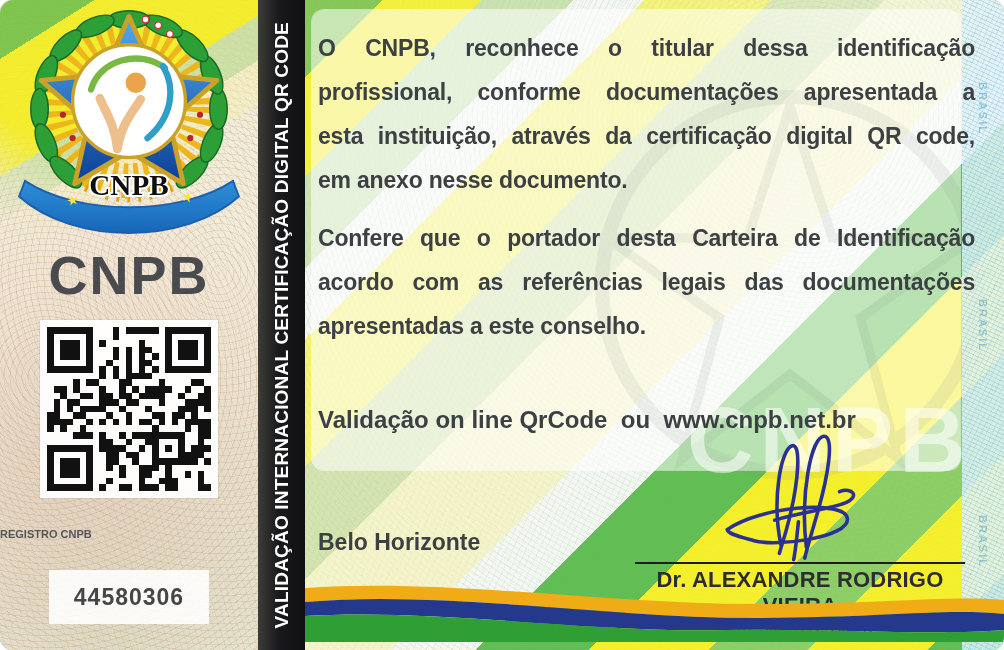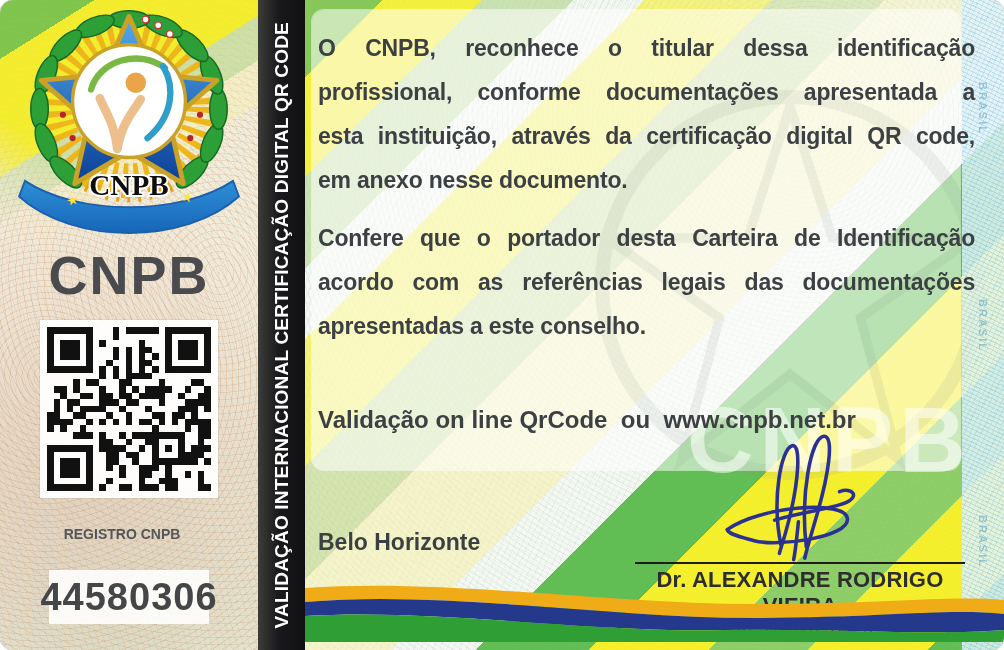--- a/index.html
+++ b/index.html
@@ -19,25 +19,25 @@
     background:linear-gradient(148deg, rgba(118,193,66,.92) 0 50px, rgba(243,237,28,.90) 50px 150px,
        rgba(193,220,150,.75) 150px 188px, rgba(247,242,170,.40) 188px 225px, transparent 225px);
     -webkit-mask-image:radial-gradient(circle 330px at 120px -10px, #000 52%, transparent 82%);
     mask-image:radial-gradient(circle 330px at 120px -10px, #000 52%, transparent 82%);}
   .emblem{position:absolute;left:17px;top:0;width:224px;height:248px;}
   .big-acronym{position:absolute;left:0;top:244px;width:258px;text-align:center;
     font-size:54px;font-weight:bold;letter-spacing:2px;color:#4a4b4e;}
   .qr-box{position:absolute;left:40px;top:320px;width:178px;height:178px;
     background:rgba(255,255,255,.95);box-shadow:0 0 0 1px rgba(0,0,0,.05);}
   .qr-box svg{position:absolute;left:7px;top:7px;}
-  .registry-label{position:absolute;left:0;top:524px;width:244px;text-align:center;
-    font-size:14px;line-height:20px;font-weight:bold;color:#54565a;}
+  .registry-label{position:absolute;left:0;top:524px;width:244px;
+    font-size:11px;line-height:20px;font-weight:bold;color:#54565a;}
   .number-box{position:absolute;left:49px;top:570px;width:160px;height:54px;
     background:rgba(255,255,255,.88);display:flex;align-items:center;justify-content:center;
-    font-size:38px;font-weight:bold;letter-spacing:1px;color:#454648;}
+    font-size:23px;font-weight:bold;letter-spacing:1px;color:#454648;}
 
   
   .vbar{position:absolute;left:258px;top:0;width:47px;height:650px;
     background:linear-gradient(90deg,#3c3c38 0,#19191c 45%,#101013 100%);
     display:flex;align-items:center;justify-content:center;z-index:7;}
   .vbar-text{writing-mode:vertical-rl;transform:rotate(180deg);white-space:nowrap;
     color:#fff;font-weight:bold;font-size:19px;letter-spacing:.2px;}
 
   
   .right-panel{position:absolute;left:305px;top:0;width:699px;height:650px;

